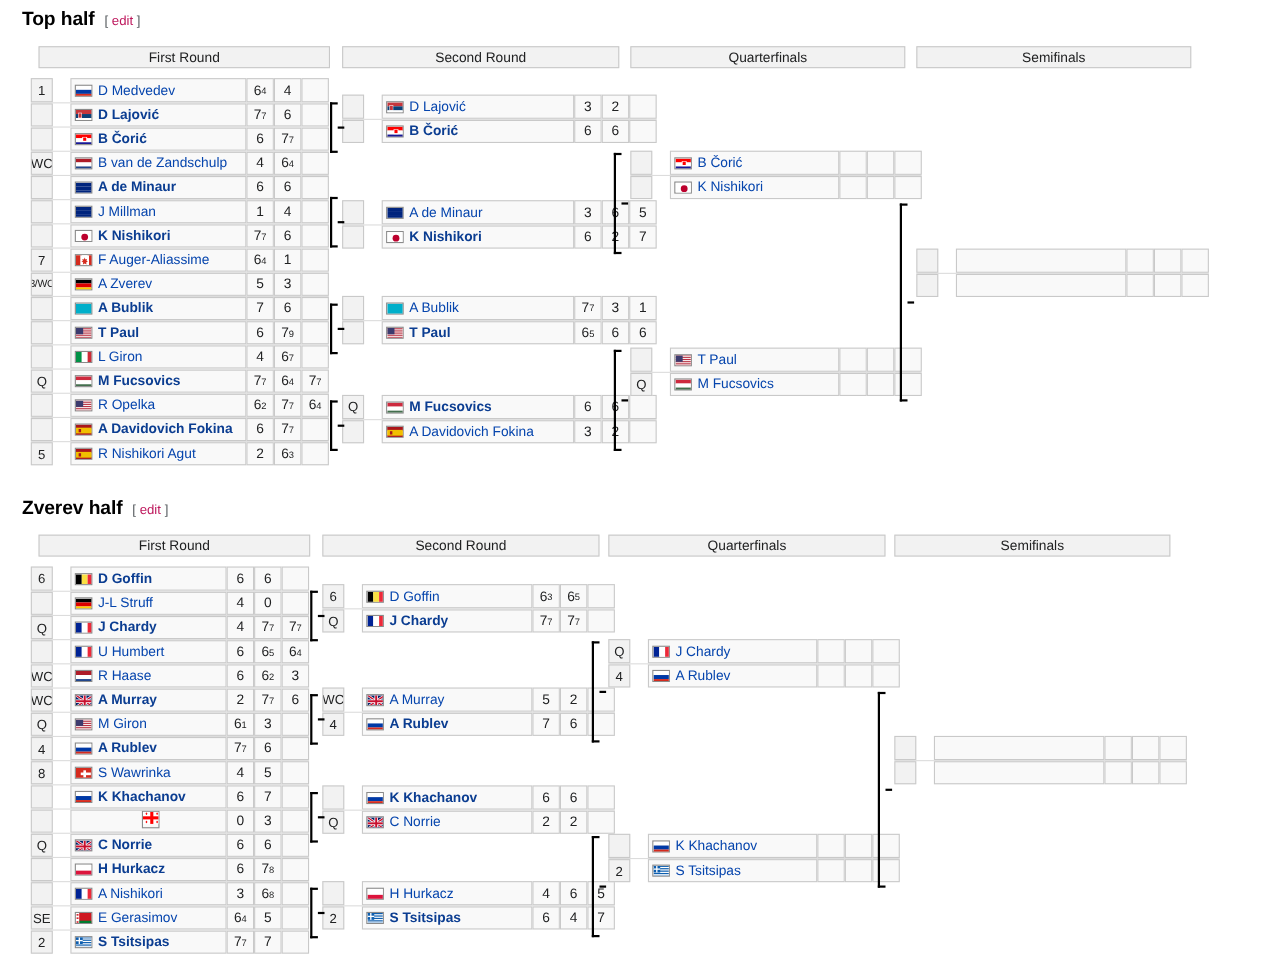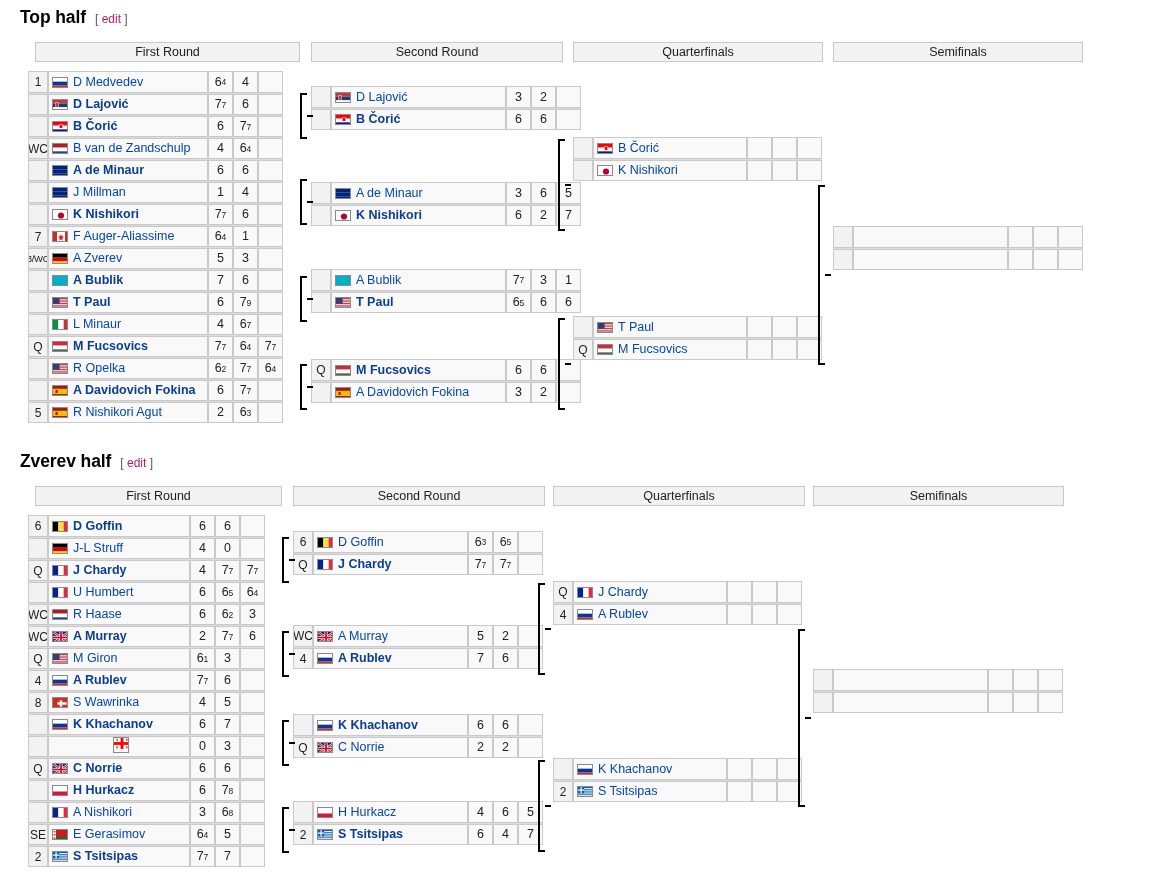--- a/index.html
+++ b/index.html
@@ -71,20 +71,21 @@
     flex:0 0 auto;
   }
   .seed.tiny{font-size:9.5px;letter-spacing:-0.3px;}
   .name{
     flex:1 1 auto;
     background:#f9f9f9;
     padding-left:3px;
     gap:5px;
     color:#0645ad;
     white-space:nowrap;
+    margin-left:16px;
   }
   .name.win{font-weight:bold;color:#0b3d91;}
   .name .txt{display:inline-block;}
   .sc{
     justify-content:center;
     background:#f9f9f9;
     flex:0 0 auto;
     color:#202122;
     font-size:12.5px;
   }
@@ -298,21 +299,21 @@
         <div class="cell sc" style="width: 25px;"></div>
       </div>
       <div class="row">
         <div class="cell seed" style="width: 20px;"></div>
         <div class="cell name" style="width: 160px;">
           <span class="flag"><svg viewBox="0 0 16 11" width="16" height="11">
               <rect x="0" y="0" width="5.333333333333333" height="11" fill="#009246"></rect>
               <rect x="5.333333333333333" y="0" width="5.333333333333333" height="11" fill="#ffffff"></rect>
               <rect x="10.666666666666666" y="0" width="5.333333333333333" height="11" fill="#ce2b37"></rect>
             </svg></span>
-          <span class="txt">L Minaur</span>
+          <span class="txt">L Giron</span>
         </div>
         <div class="cell sc" style="width: 25px;">4</div>
         <div class="cell sc" style="width: 25px;">6<sup>7</sup></div>
         <div class="cell sc" style="width: 25px;"></div>
       </div>
       <div class="row">
         <div class="cell seed" style="width: 20px;">Q</div>
         <div class="cell name win" style="width: 160px;">
           <span class="flag"><svg viewBox="0 0 16 11" width="16" height="11">
               <rect x="0" y="0" width="16" height="3.6666666666666665" fill="#cd2a3e"></rect>

